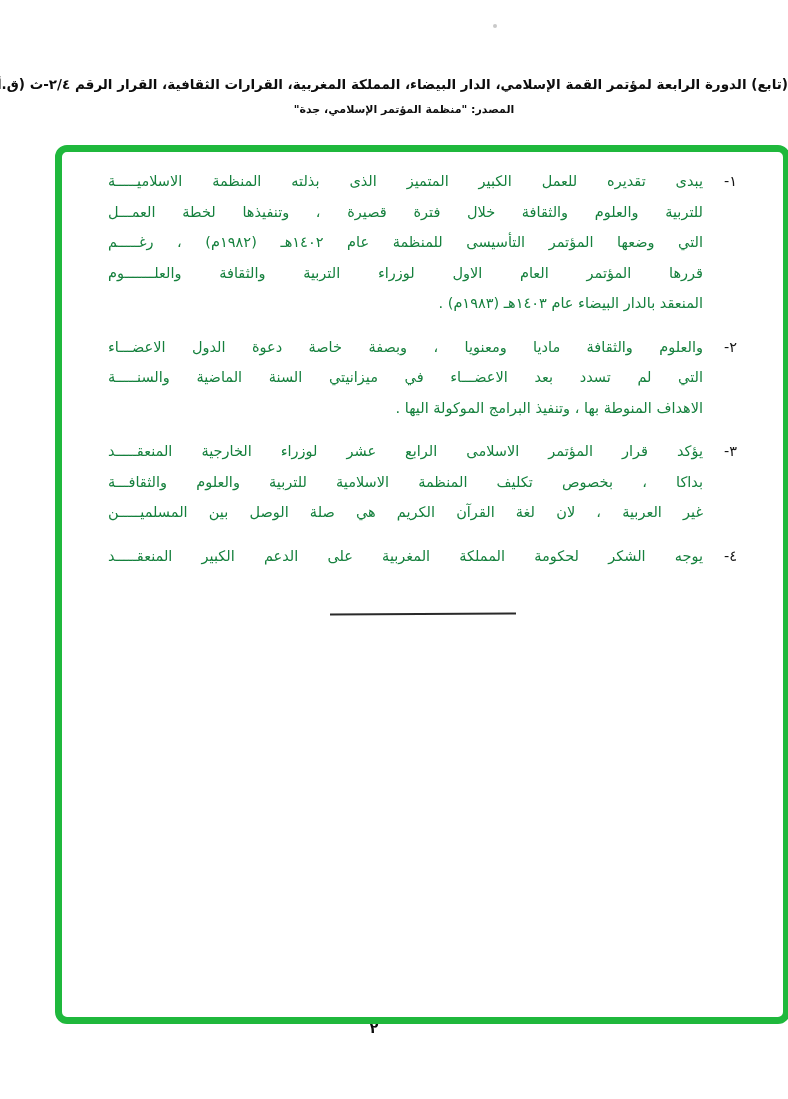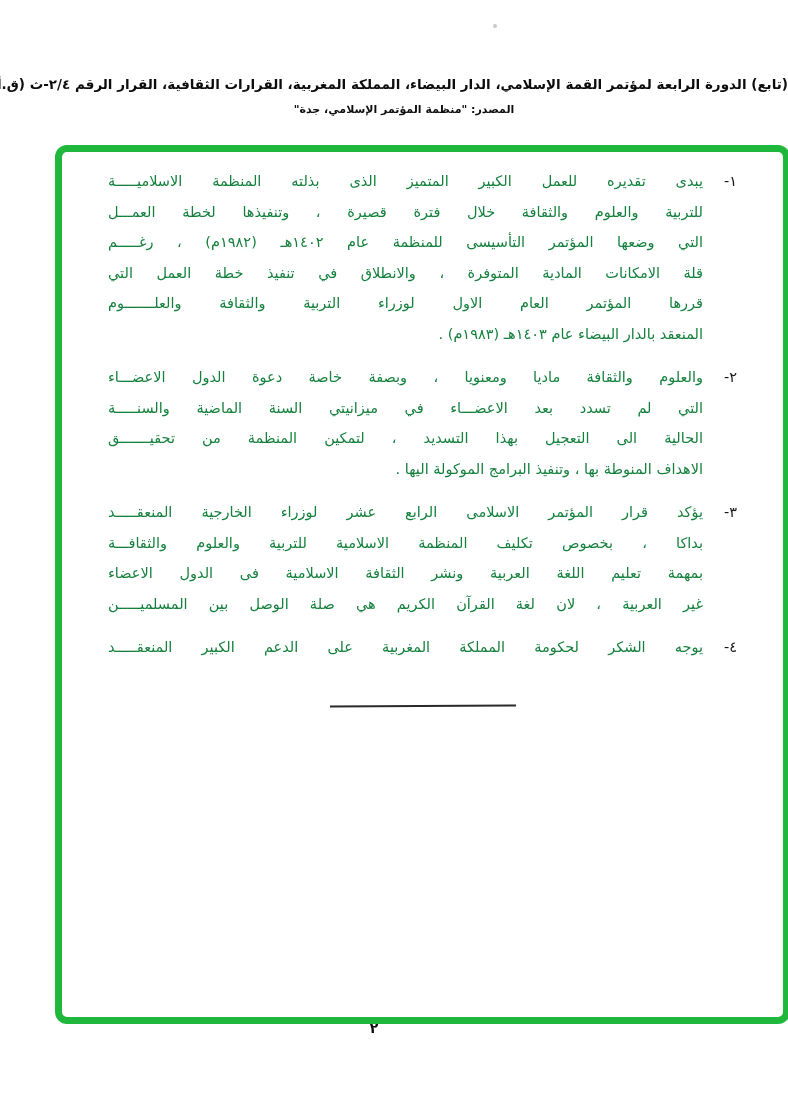--- a/index.html
+++ b/index.html
@@ -112,40 +112,37 @@
   </div>
 
   <div class="green-box" style="border-color: rgb(31, 184, 60);">
     <div id="resolutions-list">
         <div class="res-item">
           <div class="res-num">١-</div>
           <div class="res-body">
             <div class="res-line">يبدى تقديره للعمل الكبير المتميز الذى بذلته المنظمة الاسلاميـــــة</div>
             <div class="res-line">للتربية والعلوم والثقافة خلال فترة قصيرة ، وتنفيذها لخطة العمـــل</div>
             <div class="res-line">التي وضعها المؤتمر التأسيسى للمنظمة عام ١٤٠٢هـ (١٩٨٢م) ، رغـــــم</div>
-            <div class="res-line">قلة الامكانات المادية المتوفرة ، والانطلاق في تنفيذ خطة العمل التي</div>
             <div class="res-line">قررها المؤتمر العام الاول لوزراء التربية والثقافة والعلـــــــوم</div>
             <div class="res-line last">المنعقد بالدار البيضاء عام ١٤٠٣هـ (١٩٨٣م) .</div>
           </div>
         </div>
         <div class="res-item">
           <div class="res-num">٢-</div>
           <div class="res-body">
             <div class="res-line">والعلوم والثقافة ماديا ومعنويا ، وبصفة خاصة دعوة الدول الاعضـــاء</div>
             <div class="res-line">التي لم تسدد بعد الاعضـــاء في ميزانيتي السنة الماضية والسنـــــة</div>
-            <div class="res-line">الحالية الى التعجيل بهذا التسديد ، لتمكين المنظمة من تحقيـــــــق</div>
             <div class="res-line last">الاهداف المنوطة بها ، وتنفيذ البرامج الموكولة اليها .</div>
           </div>
         </div>
         <div class="res-item">
           <div class="res-num">٣-</div>
           <div class="res-body">
             <div class="res-line">يؤكد قرار المؤتمر الاسلامى الرابع عشر لوزراء الخارجية المنعقـــــد</div>
             <div class="res-line">بداكا ، بخصوص تكليف المنظمة الاسلامية للتربية والعلوم والثقافـــة</div>
-            <div class="res-line">بمهمة تعليم اللغة العربية ونشر الثقافة الاسلامية فى الدول الاعضاء</div>
             <div class="res-line">غير العربية ، لان لغة القرآن الكريم هي صلة الوصل بين المسلميـــــن</div>
           </div>
         </div>
         <div class="res-item">
           <div class="res-num">٤-</div>
           <div class="res-body">
             <div class="res-line">يوجه الشكر لحكومة المملكة المغربية على الدعم الكبير المنعقـــــد</div>
           </div>
         </div>
       </div>

